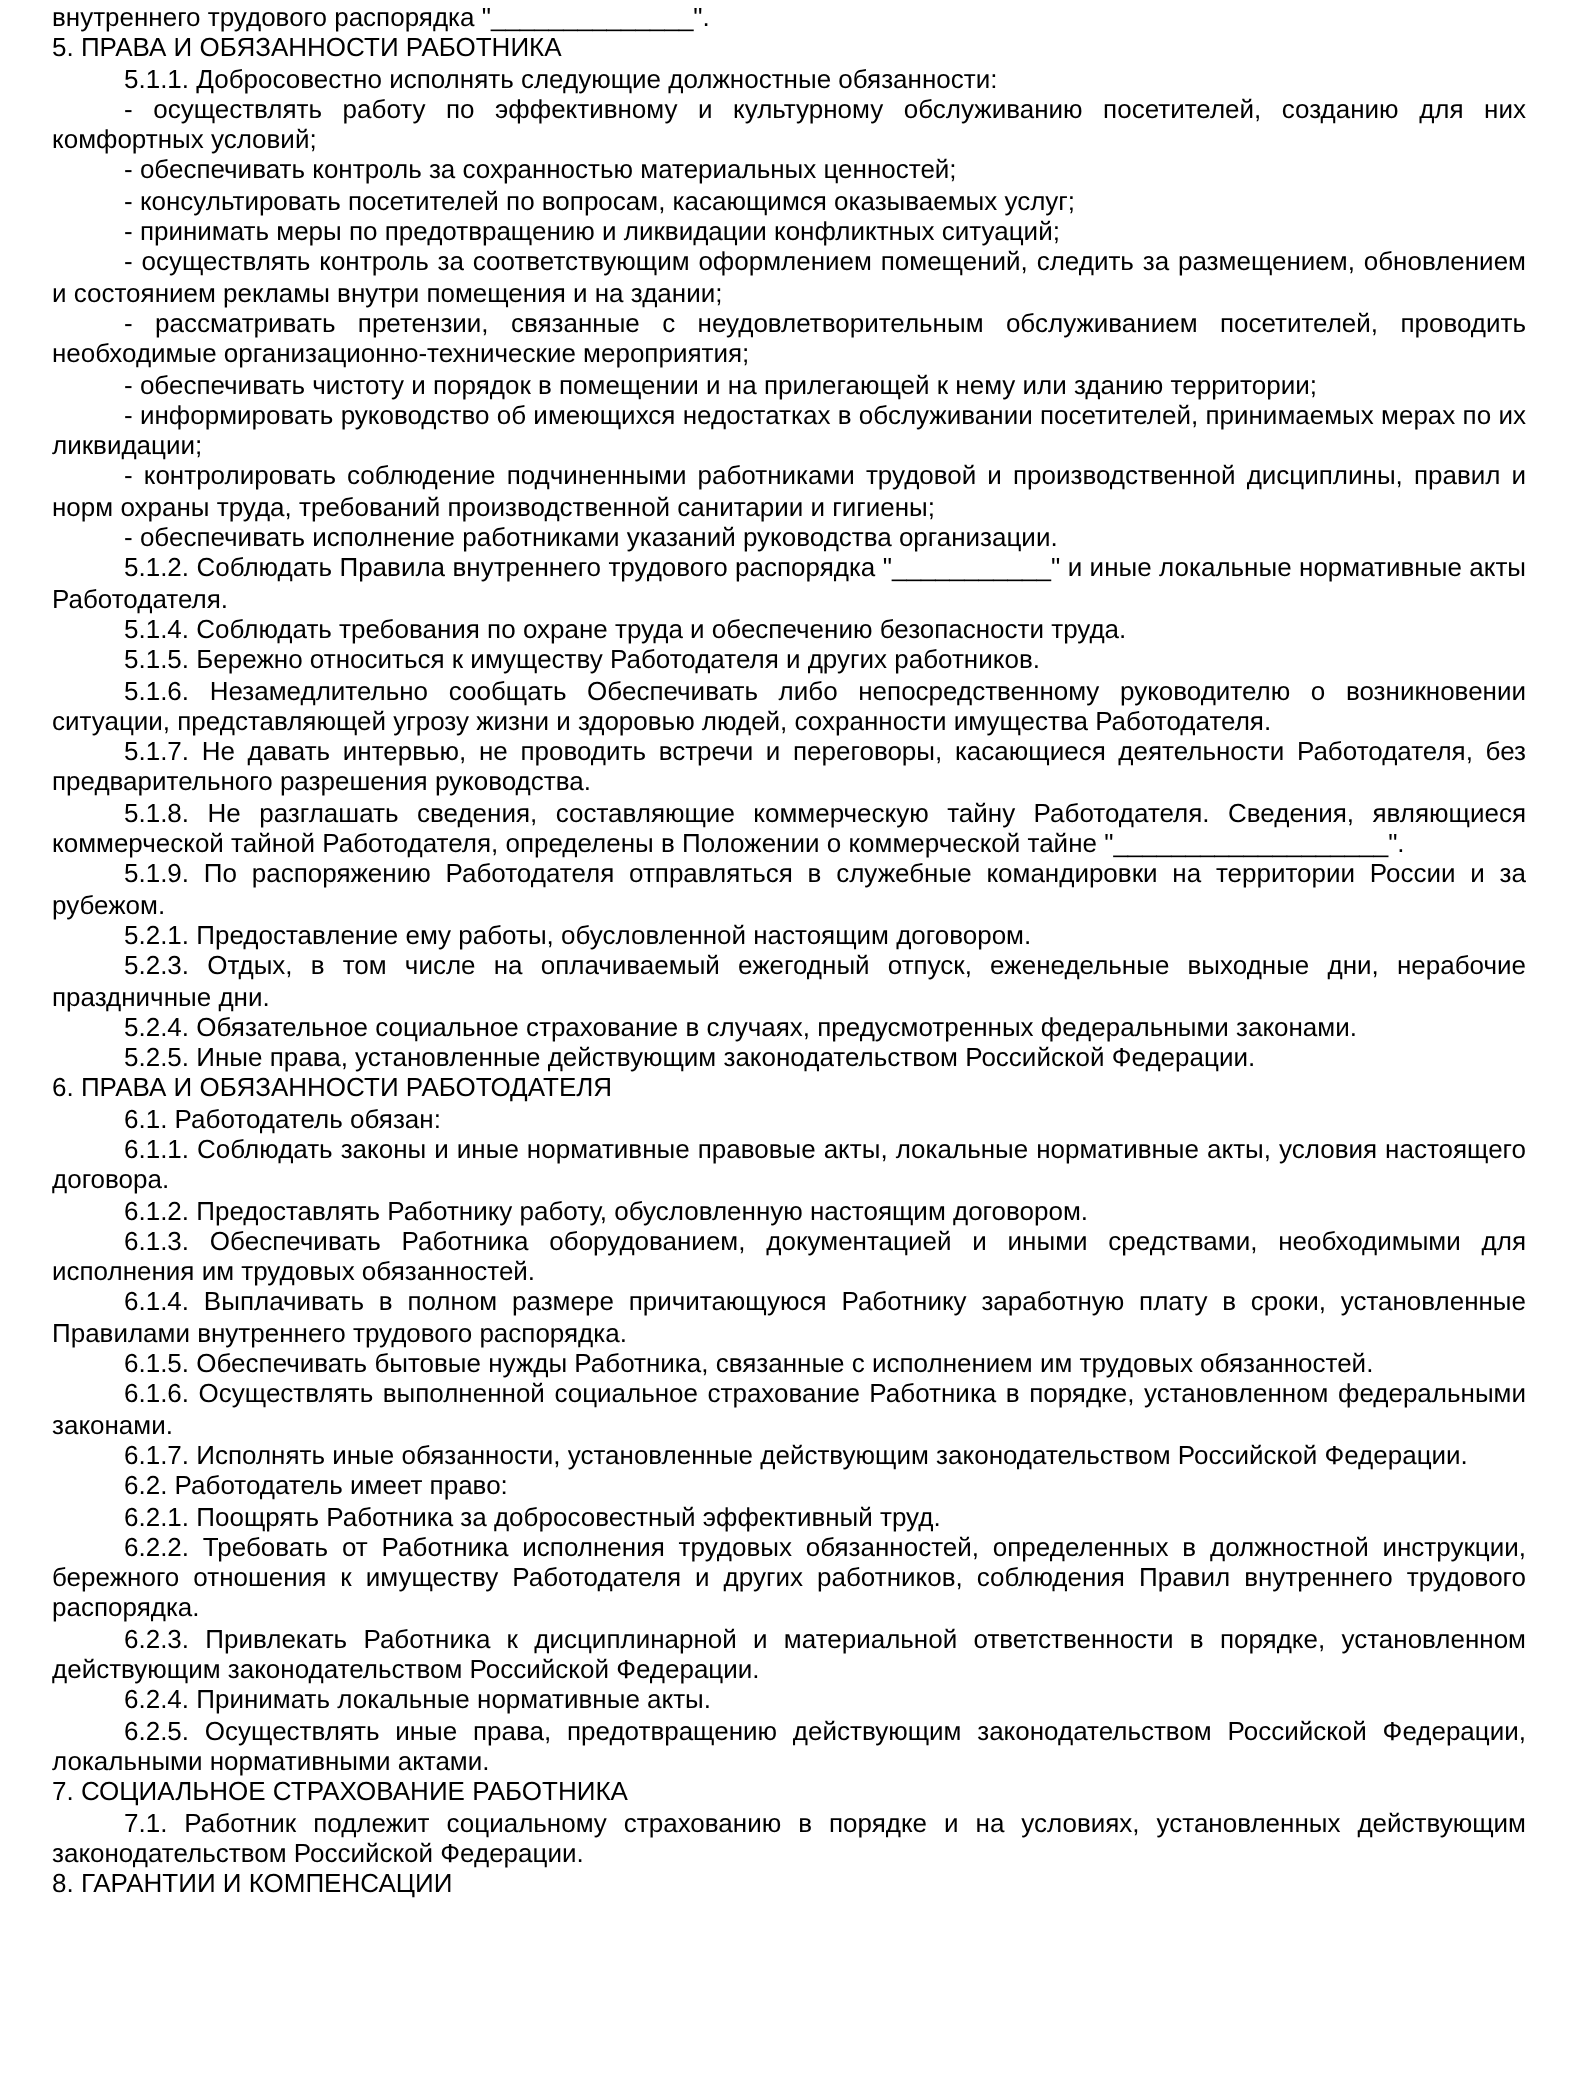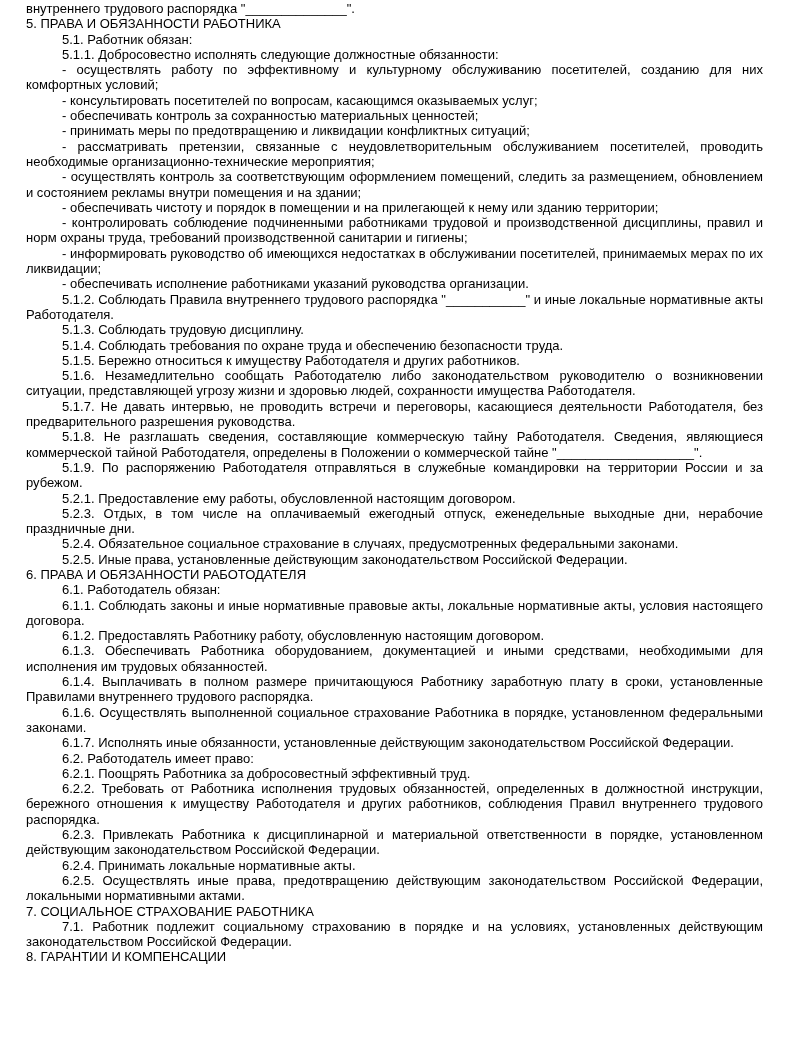--- a/index.html
+++ b/index.html
@@ -38,50 +38,49 @@
   .h {
     text-indent: 0;
   }
 </style>
 </head>
 <body>
 
 <div class="page">
   <p class="c">внутреннего трудового распорядка "______________".</p>
   <p class="h">5. ПРАВА И ОБЯЗАННОСТИ РАБОТНИКА</p>
-  <p class="t">5.1. Работник обязан:</p>
   <p class="t">5.1.1. Добросовестно исполнять следующие должностные обязанности:</p>
   <p class="t">- осуществлять работу по эффективному и культурному обслуживанию посетителей, созданию для них комфортных условий;</p>
+  <p class="t">- обеспечивать контроль за сохранностью материальных ценностей;</p>
   <p class="t">- консультировать посетителей по вопросам, касающимся оказываемых услуг;</p>
-  <p class="t">- обеспечивать контроль за сохранностью материальных ценностей;</p>
   <p class="t">- принимать меры по предотвращению и ликвидации конфликтных ситуаций;</p>
+  <p class="t">- осуществлять контроль за соответствующим оформлением помещений, следить за размещением, обновлением и состоянием рекламы внутри помещения и на здании;</p>
   <p class="t">- рассматривать претензии, связанные с неудовлетворительным обслуживанием посетителей, проводить необходимые организационно-технические мероприятия;</p>
-  <p class="t">- осуществлять контроль за соответствующим оформлением помещений, следить за размещением, обновлением и состоянием рекламы внутри помещения и на здании;</p>
   <p class="t">- обеспечивать чистоту и порядок в помещении и на прилегающей к нему или зданию территории;</p>
+  <p class="t">- информировать руководство об имеющихся недостатках в обслуживании посетителей, принимаемых мерах по их ликвидации;</p>
   <p class="t">- контролировать соблюдение подчиненными работниками трудовой и производственной дисциплины, правил и норм охраны труда, требований производственной санитарии и гигиены;</p>
-  <p class="t">- информировать руководство об имеющихся недостатках в обслуживании посетителей, принимаемых мерах по их ликвидации;</p>
   <p class="t">- обеспечивать исполнение работниками указаний руководства организации.</p>
   <p class="t">5.1.2. Соблюдать Правила внутреннего трудового распорядка "___________" и иные локальные нормативные акты Работодателя.</p>
-  <p class="t">5.1.3. Соблюдать трудовую дисциплину.</p>
   <p class="t">5.1.4. Соблюдать требования по охране труда и обеспечению безопасности труда.</p>
   <p class="t">5.1.5. Бережно относиться к имуществу Работодателя и других работников.</p>
-  <p class="t">5.1.6. Незамедлительно сообщать Работодателю либо законодательством руководителю о возникновении ситуации, представляющей угрозу жизни и здоровью людей, сохранности имущества Работодателя.</p>
+  <p class="t">5.1.6. Незамедлительно сообщать Обеспечивать либо непосредственному руководителю о возникновении ситуации, представляющей угрозу жизни и здоровью людей, сохранности имущества Работодателя.</p>
   <p class="t">5.1.7. Не давать интервью, не проводить встречи и переговоры, касающиеся деятельности Работодателя, без предварительного разрешения руководства.</p>
   <p class="t">5.1.8. Не разглашать сведения, составляющие коммерческую тайну Работодателя. Сведения, являющиеся коммерческой тайной Работодателя, определены в Положении о коммерческой тайне "___________________".</p>
   <p class="t">5.1.9. По распоряжению Работодателя отправляться в служебные командировки на территории России и за рубежом.</p>
   <p class="t">5.2.1. Предоставление ему работы, обусловленной настоящим договором.</p>
   <p class="t">5.2.3. Отдых, в том числе на оплачиваемый ежегодный отпуск, еженедельные выходные дни, нерабочие праздничные дни.</p>
   <p class="t">5.2.4. Обязательное социальное страхование в случаях, предусмотренных федеральными законами.</p>
   <p class="t">5.2.5. Иные права, установленные действующим законодательством Российской Федерации.</p>
   <p class="h">6. ПРАВА И ОБЯЗАННОСТИ РАБОТОДАТЕЛЯ</p>
   <p class="t">6.1. Работодатель обязан:</p>
   <p class="t">6.1.1. Соблюдать законы и иные нормативные правовые акты, локальные нормативные акты, условия настоящего договора.</p>
   <p class="t">6.1.2. Предоставлять Работнику работу, обусловленную настоящим договором.</p>
   <p class="t">6.1.3. Обеспечивать Работника оборудованием, документацией и иными средствами, необходимыми для исполнения им трудовых обязанностей.</p>
   <p class="t">6.1.4. Выплачивать в полном размере причитающуюся Работнику заработную плату в сроки, установленные Правилами внутреннего трудового распорядка.</p>
+  <p class="t">6.1.5. Обеспечивать бытовые нужды Работника, связанные с исполнением им трудовых обязанностей.</p>
   <p class="t">6.1.6. Осуществлять выполненной социальное страхование Работника в порядке, установленном федеральными законами.</p>
   <p class="t">6.1.7. Исполнять иные обязанности, установленные действующим законодательством Российской Федерации.</p>
   <p class="t">6.2. Работодатель имеет право:</p>
   <p class="t">6.2.1. Поощрять Работника за добросовестный эффективный труд.</p>
   <p class="t">6.2.2. Требовать от Работника исполнения трудовых обязанностей, определенных в должностной инструкции, бережного отношения к имуществу Работодателя и других работников, соблюдения Правил внутреннего трудового распорядка.</p>
   <p class="t">6.2.3. Привлекать Работника к дисциплинарной и материальной ответственности в порядке, установленном действующим законодательством Российской Федерации.</p>
   <p class="t">6.2.4. Принимать локальные нормативные акты.</p>
   <p class="t">6.2.5. Осуществлять иные права, предотвращению действующим законодательством Российской Федерации, локальными нормативными актами.</p>
   <p class="h">7. СОЦИАЛЬНОЕ СТРАХОВАНИЕ РАБОТНИКА</p>
   <p class="t">7.1. Работник подлежит социальному страхованию в порядке и на условиях, установленных действующим законодательством Российской Федерации.</p>

